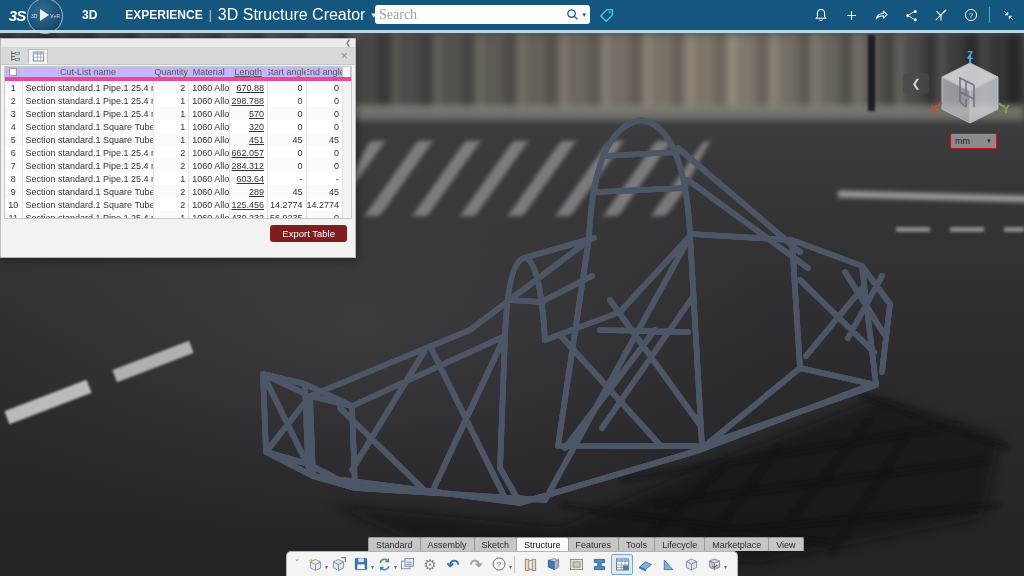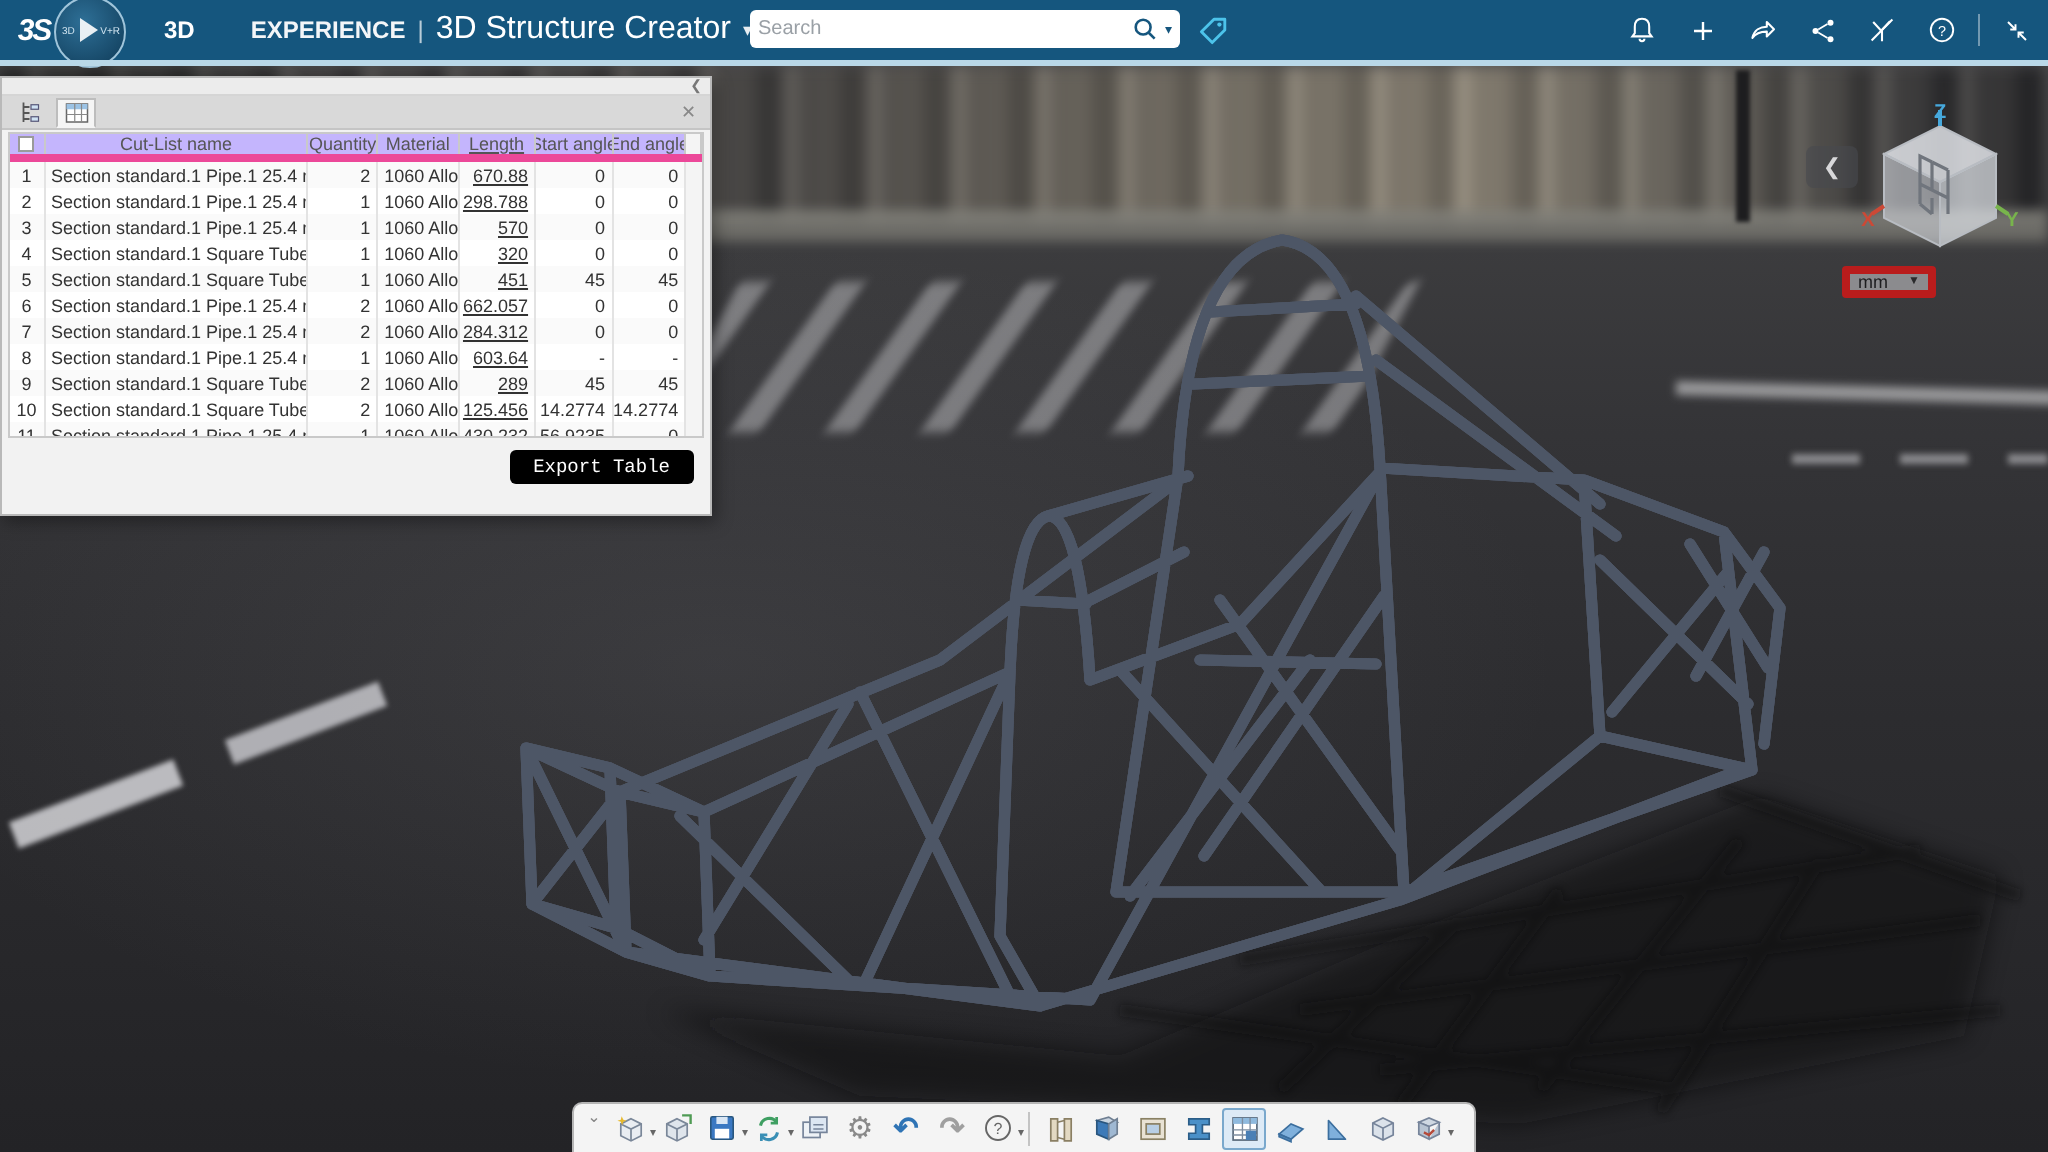--- a/index.html
+++ b/index.html
@@ -23,22 +23,22 @@
     border-bottom:6px solid transparent; }
   .compass .q { position:absolute; color:#cfe3ef; font-size:5px; }
   .brandwrap { margin-left:48px; color:#fff; font-size:12px; display:flex;
     align-items:center; gap:6px; }
   .brand b { font-weight:bold; } .brand span { font-weight:bold; opacity:.95;margin-left:28px; }
   .brand-div { opacity:.7; }
   .app-title { font-size:16px; color:#fff; }
   .chev { font-size:9px; color:#fff; opacity:.9; }
   .searchwrap { position:absolute; left:375px; top:5px; width:215px; height:19px;
     background:#fff; border-radius:3px; display:flex; align-items:center; padding:0 4px; }
-  .searchwrap input { flex:1; border:none; outline:none; font-size:10px;
-    color:#333; font-family:Liberation Sans, sans-serif; background:transparent; }
+  .searchwrap input { flex:1; border:none; outline:none; font-size:14px;
+    color:#333; font-family:Liberation Serif, serif; background:transparent; }
   .searchwrap input::placeholder { color:#9aa0a6; }
   .tagicon { position:absolute; left:598px; top:6px; }
   .tb-icons { position:absolute; right:4px; top:0; height:30px; display:flex;
     align-items:center; gap:6px; }
   .tb-ic { width:24px; height:24px; display:flex; align-items:center;
     justify-content:center; cursor:pointer; }
   .tb-div { width:1px; height:16px; background:rgba(255,255,255,.4); }
 
   
   #viewport { position:absolute; left:0; top:33px; width:1024px; height:543px;
@@ -71,22 +71,22 @@
     background:#d4d4d8; opacity:.85; filter:blur(1.2px); transform:rotate(-21deg); }
   .dash-b { position:absolute; left:112px; top:322px; width:82px; height:13px;
     background:#cfcfd4; opacity:.8; filter:blur(1.2px); transform:rotate(-21deg); }
   .scene-svg { position:absolute; left:0; top:-33px; width:1024px; height:576px; }
 
   
   .navback { position:absolute; left:903px; top:40px; width:26px; height:21px;
     border-radius:4px; background:rgba(72,74,78,.6); color:#d8d8da; font-size:11px;
     display:flex; align-items:center; justify-content:center; cursor:pointer; }
   .viewcube { position:absolute; left:928px; top:18px; width:84px; height:86px; }
-  .unitsdd { position:absolute; left:921px; top:100px; width:47px; height:16px;
-    background:rgba(154,154,156,.85); border:4px solid #b91c1c; border-radius:2px;
+  .unitsdd { position:absolute; left:950px; top:100px; width:47px; height:16px;
+    background:rgba(154,154,156,.85); border:1px solid #b91c1c; border-radius:2px;
     display:flex; align-items:center; justify-content:space-between; padding:0 4px;
     font-size:9px; color:#1d1d1f; cursor:pointer; }
   .unitsdd .dd { font-size:6px; color:#2a2a2c; }
 
   
   #panel { position:absolute; left:0; top:38px; width:356px; height:220px;
     background:#f2f2f2; border:1px solid #b9b9b9; box-shadow:2px 3px 8px rgba(0,0,0,.35);
     z-index:40; font-size:9px; color:#333; }
   .panel-strip { height:9px; background:#ececec; border-bottom:1px solid #d5d5d5;
     display:flex; justify-content:flex-end; align-items:center; padding-right:4px;
@@ -106,22 +106,22 @@
   .tc { padding:0 3px; overflow:hidden; white-space:nowrap; border-right:1px solid #e3e3e3;
     height:100%; display:flex; align-items:center; }
   .head .tc { border-right:1px solid #c9c9c9; justify-content:center; }
   .c1{width:18px; justify-content:center;} .c2{width:138px;} .c3{width:36px; justify-content:flex-end;}
   .c4{width:42px;} .c5{width:40px; justify-content:flex-end;text-decoration:underline;}
   .c6{width:40px; justify-content:flex-end;} .c7{width:38px; justify-content:flex-end;}
   .csb{width:8px; border-right:none; background:#f4f4f4;}
   .cbox { width:8px; height:8px; border:1px solid #9a9a9a; background:#fff; }
   .tbody-clip { height:137px; overflow:hidden; }
   .panel-foot { display:flex; justify-content:flex-end; padding:6px 8px 0 0; }
-  .export-btn { background:#000000; color:#fff; font-size:9.5px; border:none;
-    border-radius:3px; padding:3px 12px; cursor:pointer; font-family:Liberation Mono, monospace;text-align:right; }
+  .export-btn { background:#7f1d1d; color:#fff; font-size:9.5px; border:none;
+    border-radius:3px; padding:3px 12px; cursor:pointer; font-family:Liberation Sans, sans-serif;text-align:right; }
 
   
   #ribbon-tabs { position:absolute; left:368px; bottom:25px; display:flex; z-index:45; }
   .rtab { font-size:9px; color:#2b2b2b; background:#c6c6c6; border:1px solid #9b9b9b;
     border-bottom:none; padding:2px 7px 1px 7px; cursor:pointer; border-radius:2px 2px 0 0;
     margin-right:-1px; white-space:nowrap; }
   .rtab.active { background:#fbfbfb; color:#111; position:relative; z-index:2; }
   #ribbon-bar { position:absolute; left:286px; bottom:0; height:25px; width:452px;
     background:#f4f4f4; border:1px solid #b5b5b5; border-bottom:none;
     border-radius:5px 5px 0 0; display:flex; align-items:center; padding:0 4px; gap:1px; z-index:44; }
@@ -444,20 +444,31 @@
             <div class="tc c7">0</div>
             <div class="tc csb"></div>
           </div>
         </div>
     </div>
     <div class="panel-foot">
       <button class="export-btn">Export Table</button>
     </div>
   </div>
 
+  <div id="ribbon-tabs">
+      <div class="rtab">Standard</div>
+      <div class="rtab">Assembly</div>
+      <div class="rtab">Sketch</div>
+      <div class="rtab active">Structure</div>
+      <div class="rtab">Features</div>
+      <div class="rtab">Tools</div>
+      <div class="rtab">Lifecycle</div>
+      <div class="rtab">Marketplace</div>
+      <div class="rtab">View</div>
+    </div>
   <div id="ribbon-bar">
     <div class="tool-lead">⌄</div>
   <div class="tool">
         <svg width="17" height="17" viewBox="0 0 20 20">
           <path d="M10 4l6 3v7l-6 3-6-3V7z" fill="#e9edf2" stroke="#7a8799" stroke-width="1"></path>
           <path d="M4 7l6 3 6-3M10 10v7" stroke="#7a8799" fill="none" stroke-width="1"></path>
           <path d="M4.5 2.5l1 2 2 .6-2 .7-.7 2-.8-2-2-.6 2-.7z" fill="#e8b92c"></path>
         </svg>
         <span class="caret">▾</span>
       </div>

